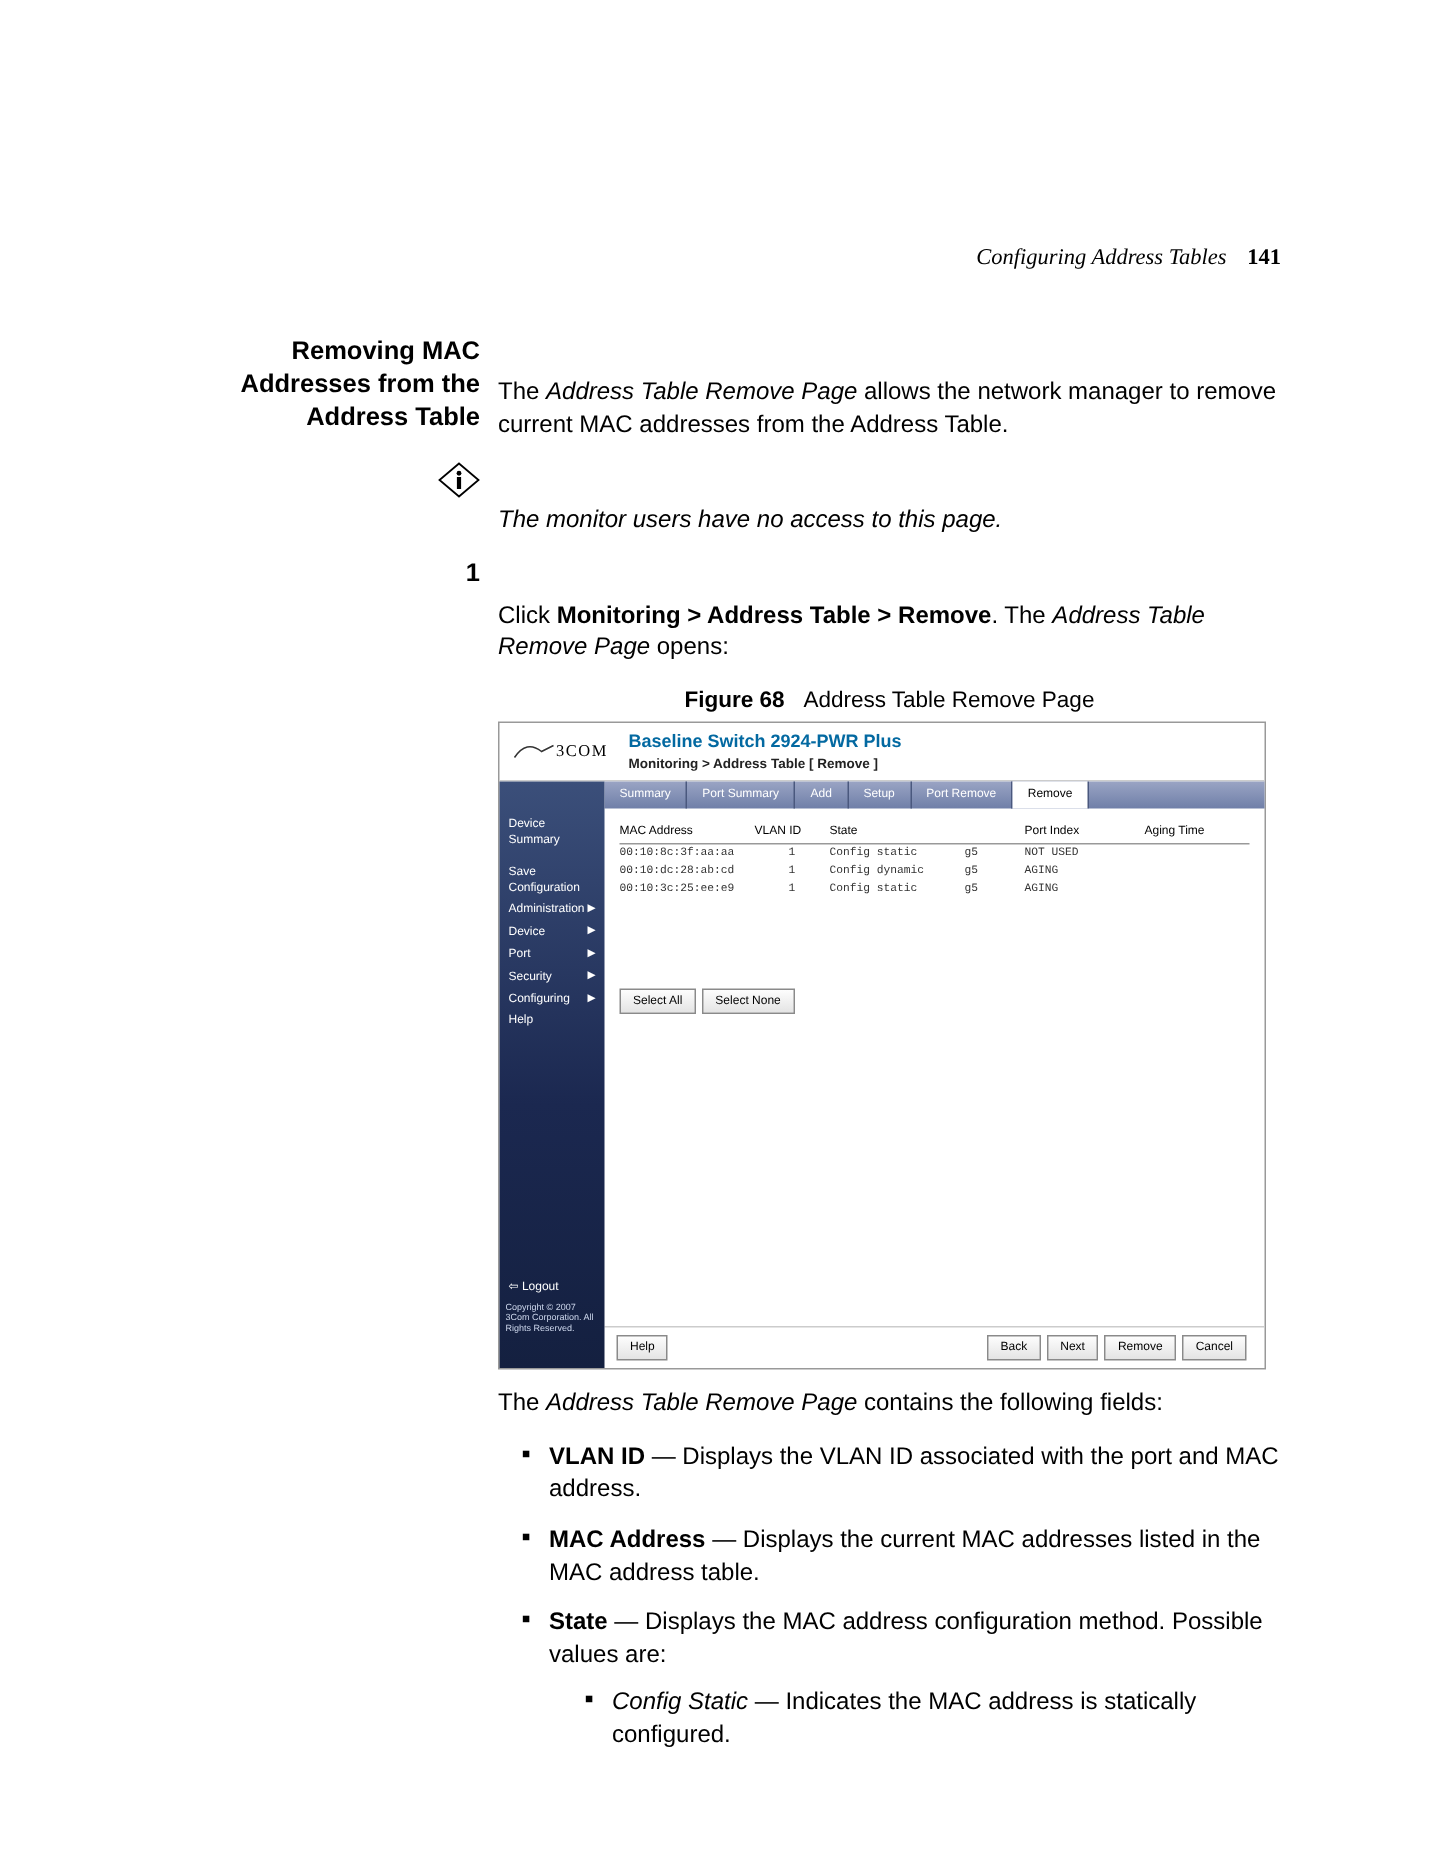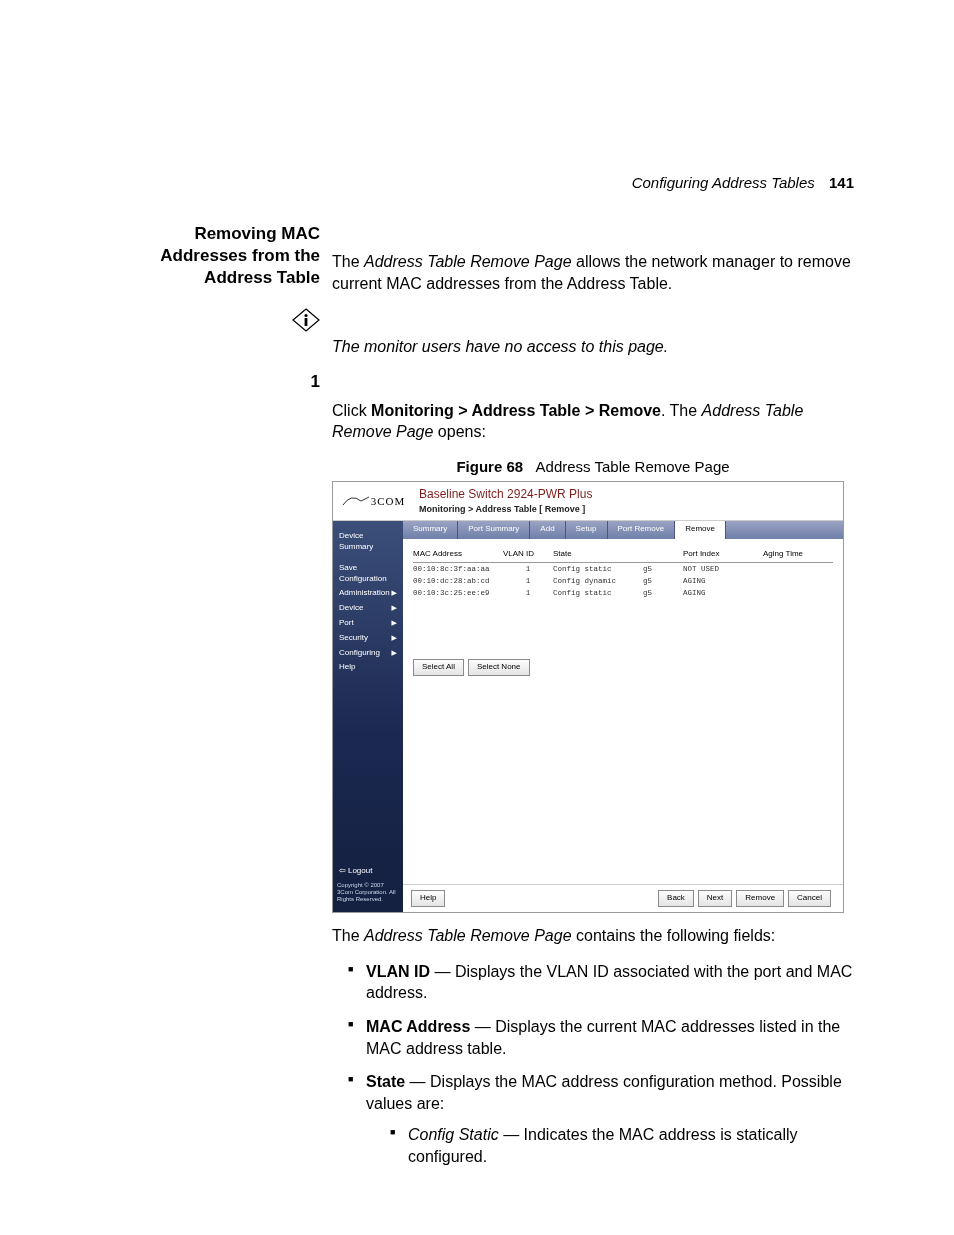--- a/index.html
+++ b/index.html
@@ -13,24 +13,25 @@
   }
   .page {
     position: relative;
     width: 954px;
     height: 1235px;
     padding: 170px 100px 0 130px;
     box-sizing: border-box;
   }
   .running-head {
     position: absolute;
-    top: 174px;
+    top: 164px;
     right: 100px;
     font-style: italic;
     font-size: 15px;
+    font-family: Liberation Serif, serif;
   }
   .running-head .pn { font-weight: 700; font-style: normal; margin-left: 10px; }
   .content {
     position: absolute;
     top: 223px;
     left: 130px;
     right: 100px;
   }
   .row { display: flex; }
   .sidehead {
@@ -94,29 +95,29 @@
   .ss-logo {
     width: 80px;
     display:flex;
     flex-direction:row;
     align-items: center;
     justify-content: center;
     font-family: Georgia, serif;
   }
   .ss-logo .brand { font-size: 11px; letter-spacing: 1px; }
   .ss-title { flex:1; padding: 4px 6px 0; }
-  .ss-title .prod { font-size: 12px; color:#7f1d1d; }
+  .ss-title .prod { font-size: 12px; color:#0369a1;font-weight:bold; }
   .ss-title .crumb { font-size: 9px; font-weight:700; color:#222; margin-top:1px;}
   .ss-body { flex:1; display:flex; }
   .ss-nav {
     width: 80px;
     background: linear-gradient(#3b4f7a, #1b2850 55%, #142040);
     color:#fff;
     font-size: 8px;
-    padding: 8px 0;
+    padding: 21px 0;
     display:flex; flex-direction:column;
     position:relative;
   }
   .ss-nav .nv { padding: 2px 6px; display:flex; justify-content:space-between; cursor:pointer;}
   .ss-nav .nv .ar { font-size:7px;}
   .ss-nav .spacer { flex:1; }
   .ss-nav .logout { padding:4px 6px; }
   .ss-nav .copy { font-size:6px; line-height:1.1; padding:2px 4px; color:#cdd7ec;}
   .ss-main { flex:1; display:flex; flex-direction:column; }
   .ss-tabs {

